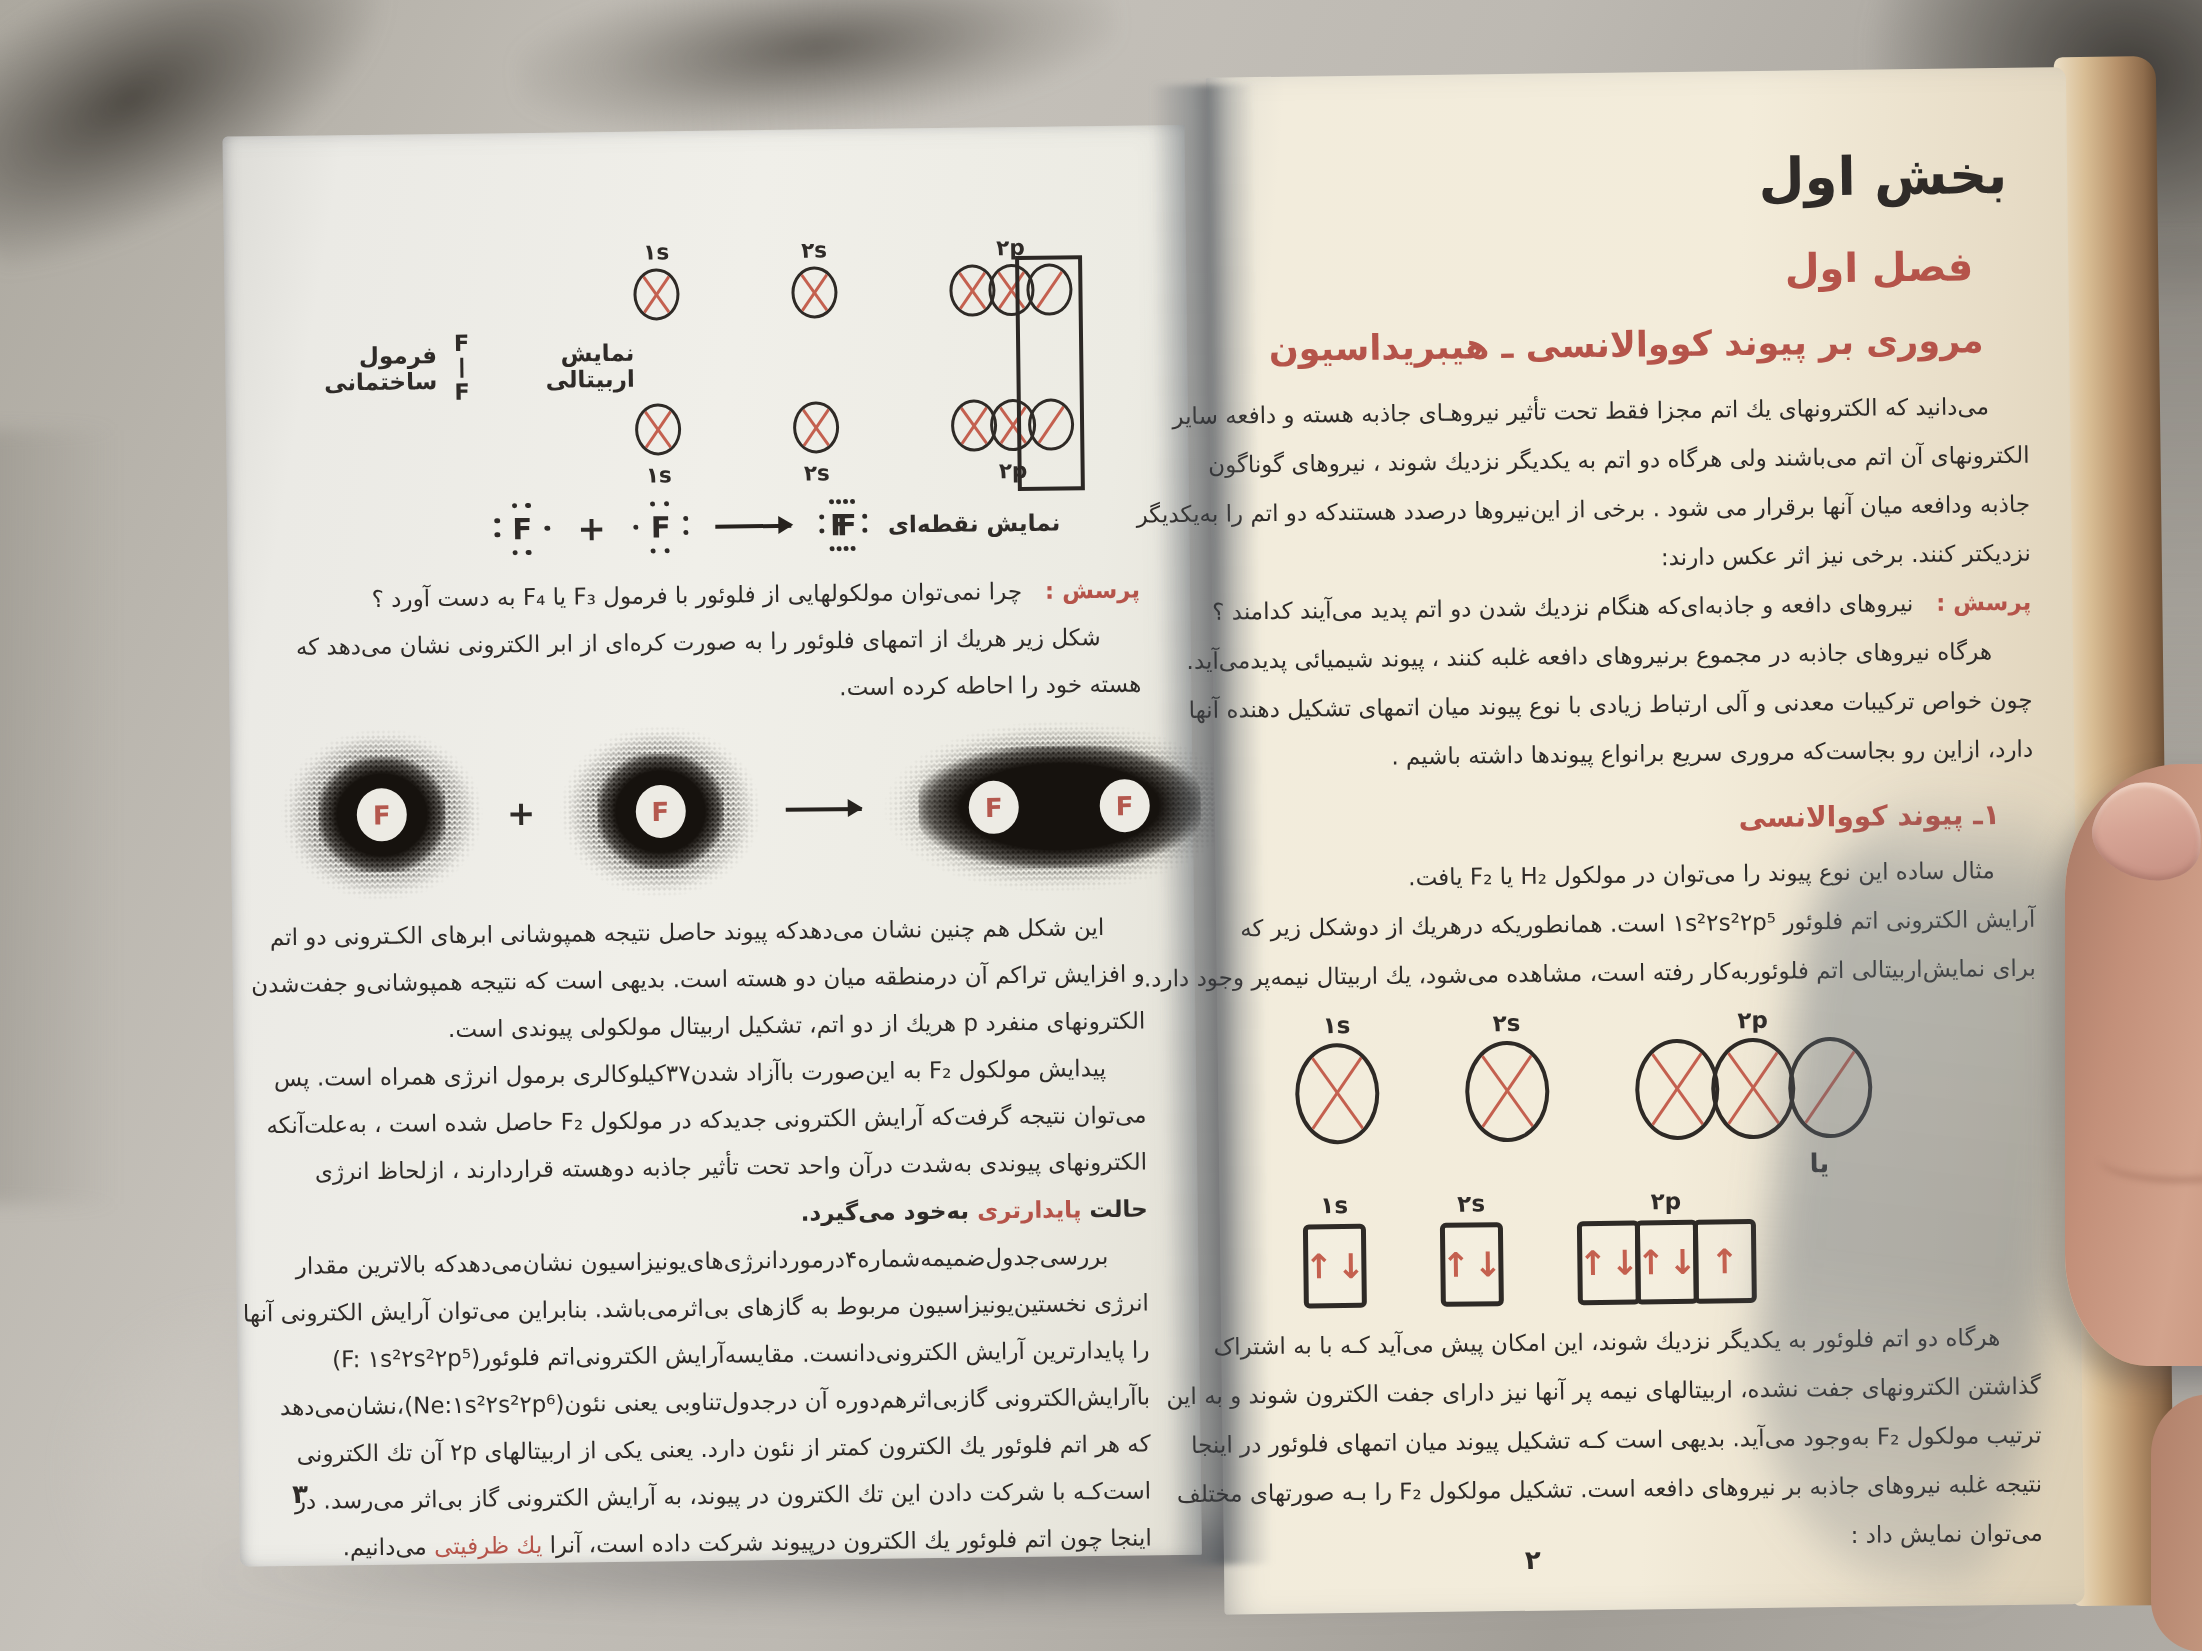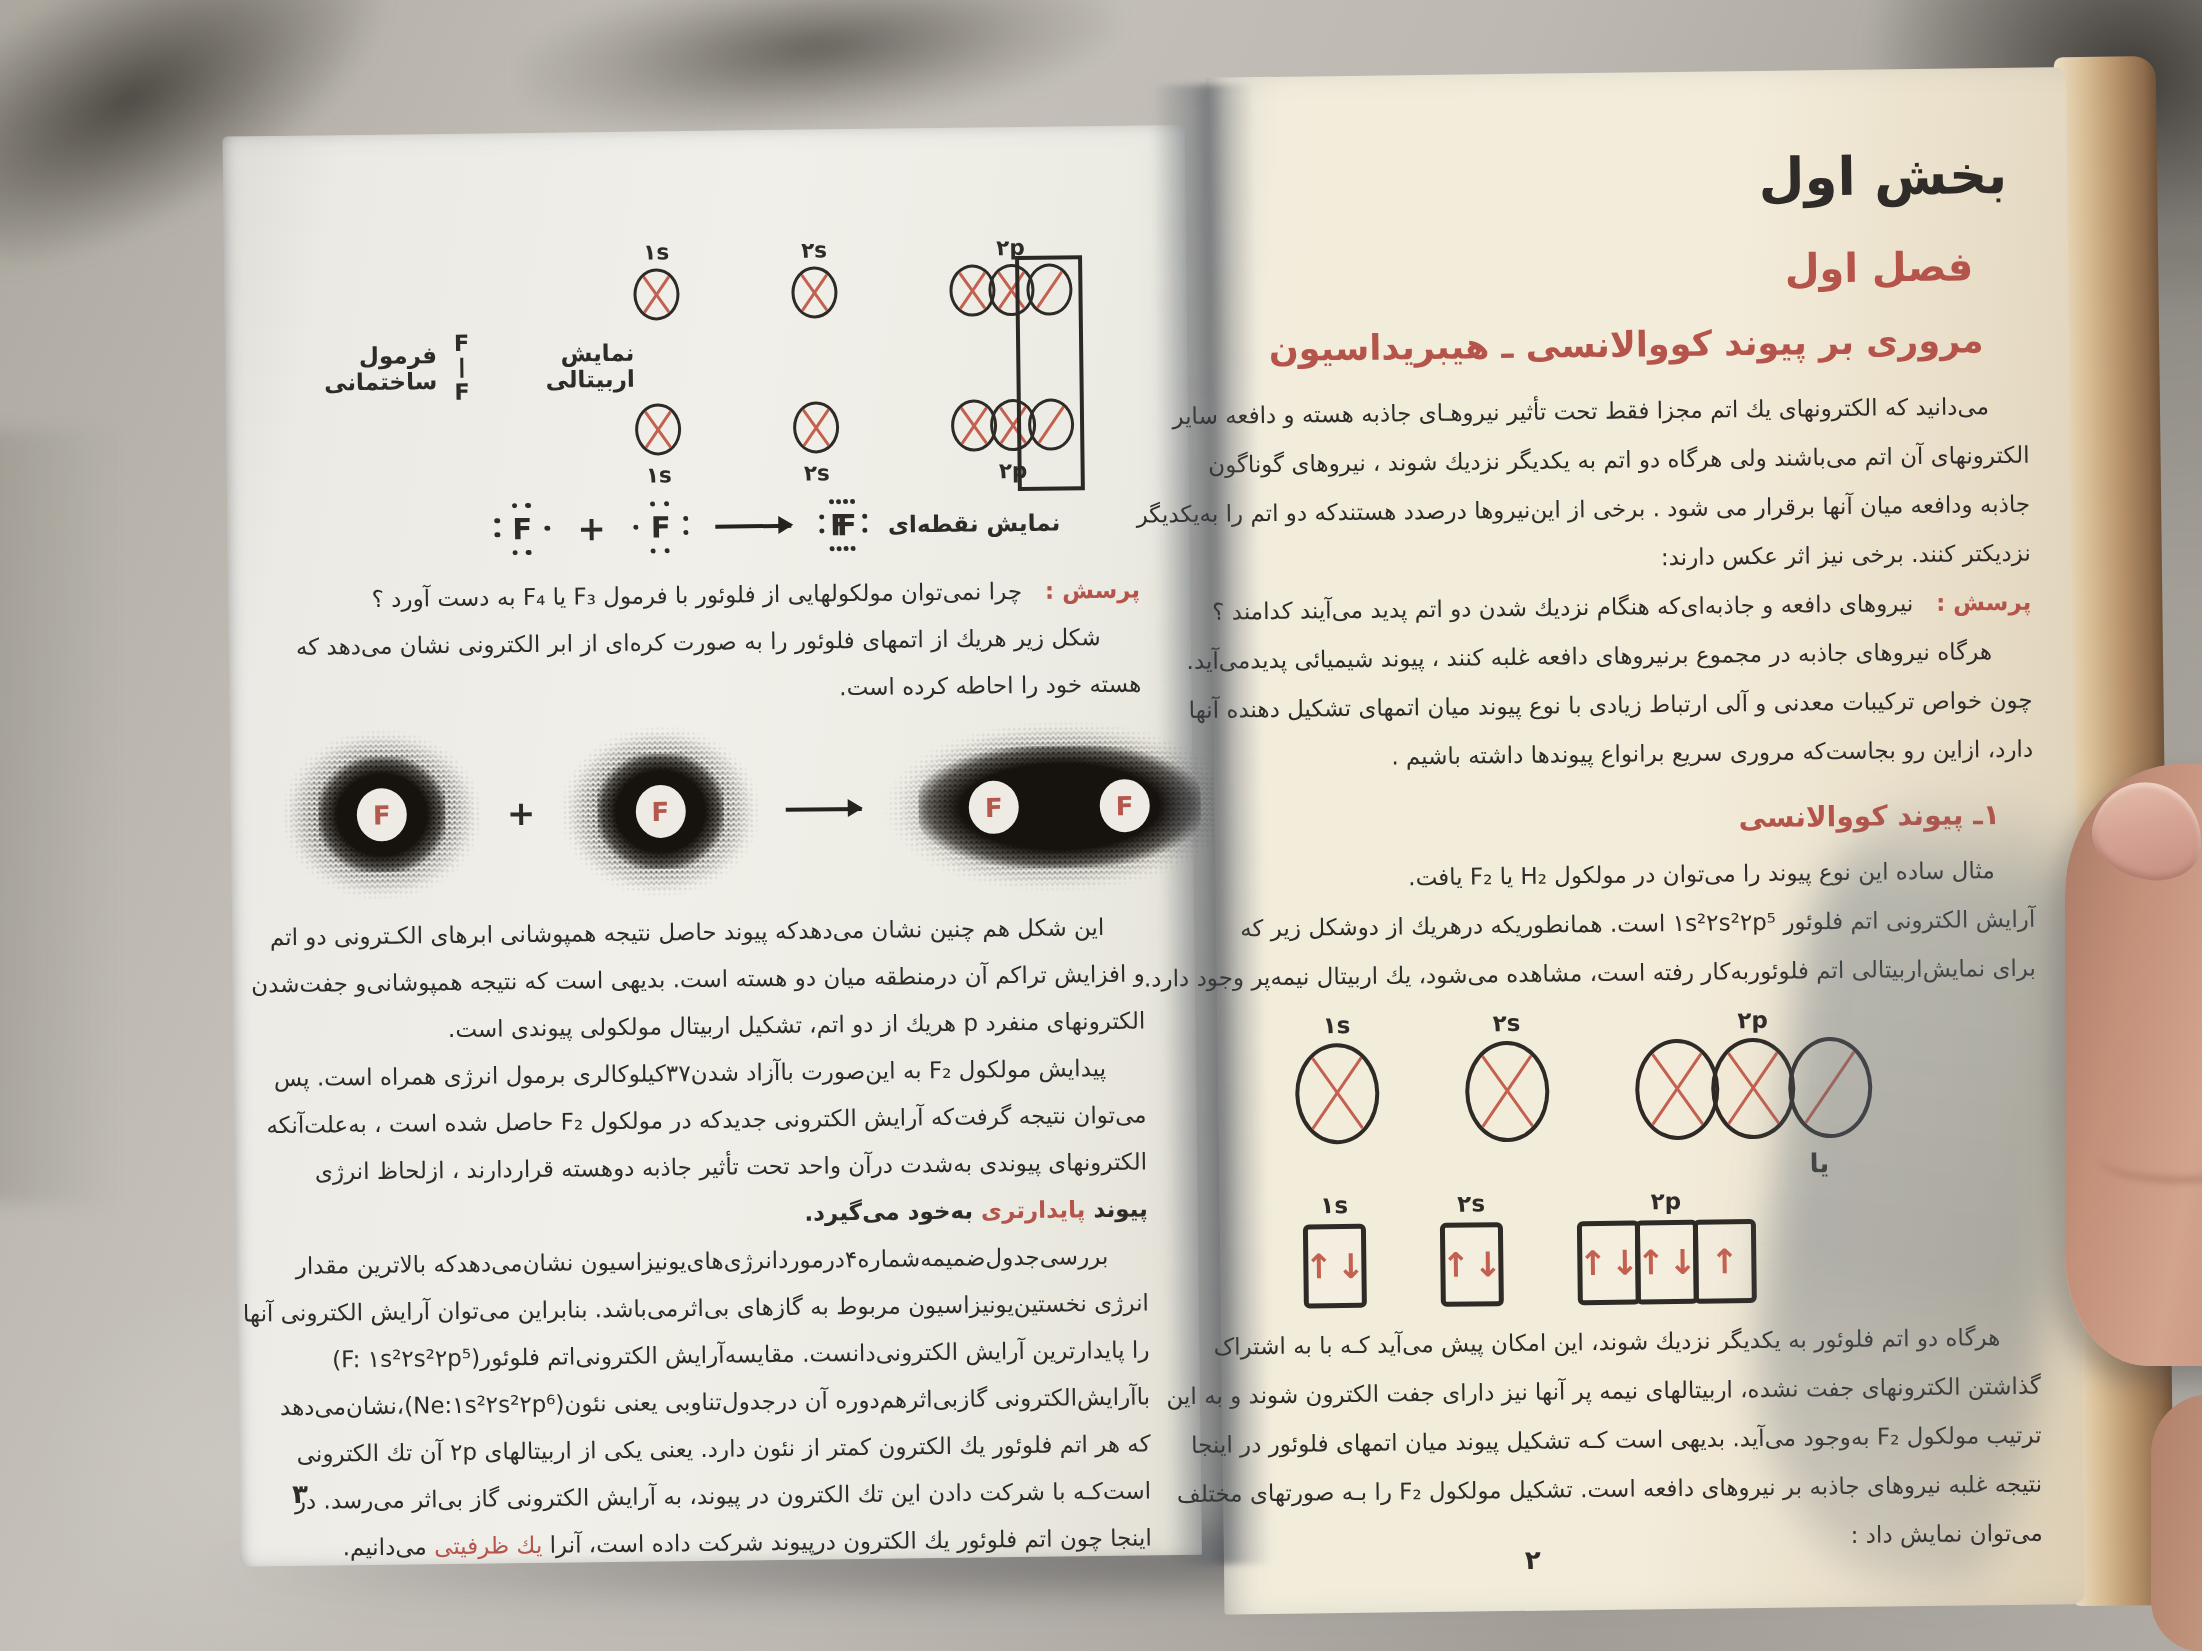--- a/index.html
+++ b/index.html
@@ -314,21 +314,21 @@
 
       <div class="pad-l" style="margin-top:12px;">
         <div class="bl ind">این شکل هم چنین نشان می‌دهدکه پیوند حاصل نتیجه همپوشانی ابرهای الکـترونی دو اتم</div>
         <div class="bl">و افزایش تراکم آن درمنطقه میان دو هسته است. بدیهی است که نتیجه همپوشانی‌و جفت‌شدن</div>
         <div class="bl">الکترونهای منفرد p هریك از دو اتم، تشکیل اربیتال مولکولی پیوندی است.</div>
 
         <div class="bl ind">پیدایش مولکول F₂ به این‌صورت باآزاد شدن۳۷کیلوکالری برمول انرژی همراه است. پس</div>
         <div class="bl">می‌توان نتیجه گرفت‌که آرایش الکترونی جدیدکه در مولکول F₂ حاصل شده است ، به‌علت‌آنکه</div>
         <div class="bl">الکترونهای پیوندی به‌شدت درآن واحد تحت تأثیر جاذبه دوهسته قراردارند ، ازلحاظ انرژی</div>
         <div class="bl" style="font-weight:bold;">
-          <span>پیوند </span><span class="red">پایدارتری</span><span> به‌خود می‌گیرد.</span>
+          <span>حالت </span><span class="red">پایدارتری</span><span> به‌خود می‌گیرد.</span>
         </div>
 
         <div class="bl ind">بررسی‌جدول‌ضمیمه‌شماره۴درموردانرژی‌های‌یونیزاسیون نشان‌می‌دهدکه بالاترین مقدار</div>
         <div class="bl">انرژی نخستین‌یونیزاسیون مربوط به گازهای بی‌اثرمی‌باشد. بنابراین می‌توان آرایش الکترونی آنها</div>
         <div class="bl">را پایدارترین آرایش الکترونی‌دانست. مقایسه‌آرایش الکترونی‌اتم فلوئور(F: ۱s²۲s²۲p⁵)</div>
         <div class="bl">باآرایش‌الکترونی گازبی‌اثرهم‌دوره آن درجدول‌تناوبی یعنی نئون(Ne:۱s²۲s²۲p⁶)،نشان‌می‌دهد</div>
         <div class="bl">که هر اتم فلوئور یك الکترون کمتر از نئون دارد. یعنی یکی از اربیتالهای ۲p آن تك الکترونی</div>
         <div class="bl">است‌کـه با شرکت دادن این تك الکترون در پیوند، به آرایش الکترونی گاز بی‌اثر می‌رسد.  در</div>
         <div class="bl">
           <span>اینجا چون اتم فلوئور یك الکترون درپیوند شرکت داده است، آنرا </span><span class="red">یك ظرفیتی</span><span> می‌دانیم.</span>

